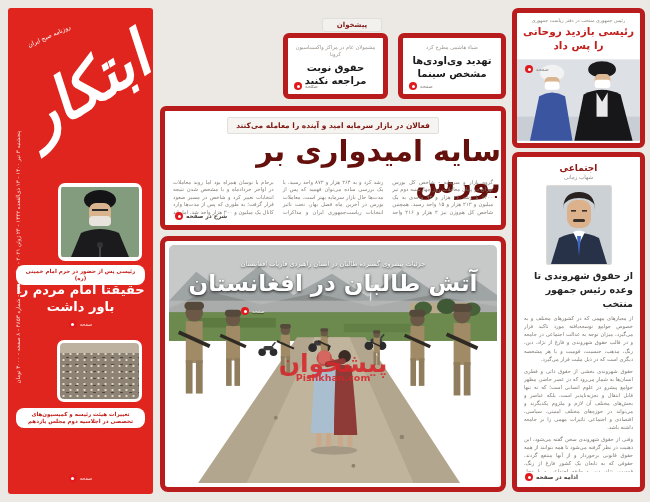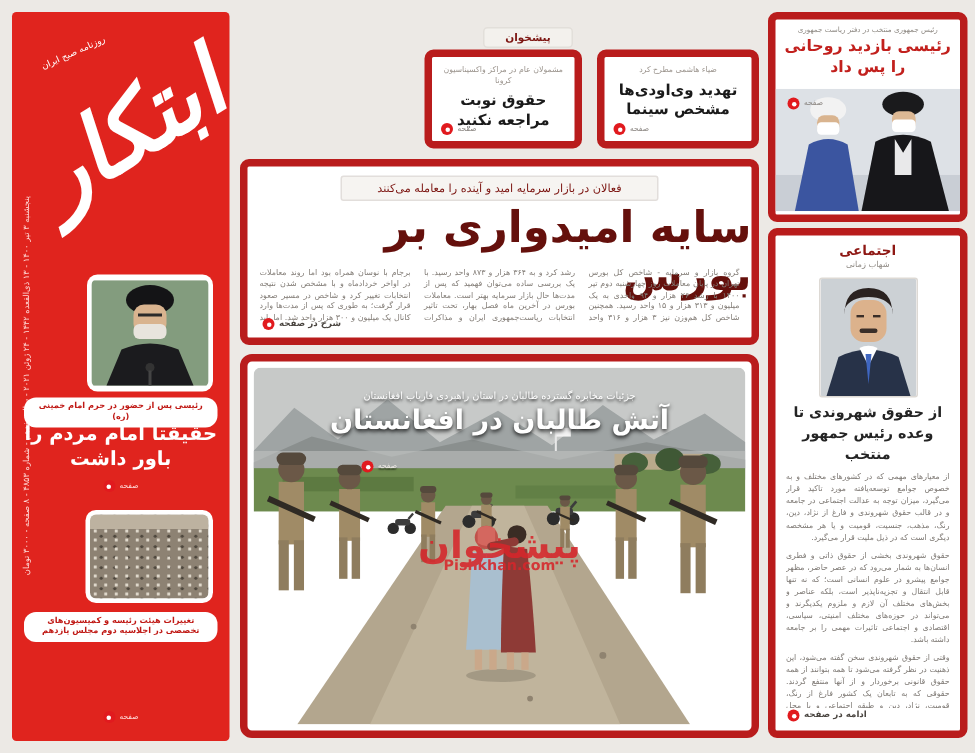--- a/index.html
+++ b/index.html
@@ -53,48 +53,48 @@
   .lead{left:512px;top:8px;width:133px;height:140px;overflow:hidden;padding-top:5px;}
   .lead-kicker{font-size:4.8px;color:#8f8a84;text-align:center;}
   .lead-headline{font-size:10.5px;font-weight:bold;color:#c2201d;text-align:center;line-height:1.3;margin-top:2px;}
   .lead-photo{position:absolute;left:0;right:0;bottom:0;height:86px;}
   .lead-photo svg{width:100%;height:100%;display:block;}
   .lead-note{position:absolute;left:8px;top:52px;}
 
   
   .bourse{left:160px;top:106px;width:346px;height:124px;}
   .bourse-kicker{width:212px;margin:6px auto 0;background:#f6f4f1;border:1px solid #e2dedb;
-                 border-radius:2px;color:#7c1511;font-size:7.5px;font-weight:normal;text-align:center;
+                 border-radius:2px;color:#7c1511;font-size:7.5px;font-weight:bold;text-align:center;
                  padding:3px 6px;box-sizing:border-box;}
   .bourse-headline{text-align:right;font-size:29px;font-weight:bold;color:#65100c;margin-top:2px;line-height:1.1;}
   .bourse-body{position:absolute;left:8px;right:8px;top:68px;height:44px;overflow:hidden;
                column-count:3;column-gap:9px;font-size:5.3px;color:#837d77;line-height:1.4;text-align:justify;}
   .bourse-note{position:absolute;left:10px;bottom:5px;font-weight:bold;color:#4a4540;font-size:5.8px;}
 
   
   .afghan{left:160px;top:236px;width:346px;height:256px;border-radius:8px;padding:4px;}
   .afghan-inner{position:relative;width:100%;height:100%;border-radius:5px;overflow:hidden;}
   .afghan-inner svg{width:100%;height:100%;display:block;}
   .af-kicker{position:absolute;top:15px;left:0;right:0;text-align:center;color:#fff;font-size:6.5px;
              text-shadow:0 1px 2px rgba(0,0,0,.8);}
-  .af-headline{position:absolute;top:25px;left:0;right:0;text-align:center;color:#fff;font-size:18px;
+  .af-headline{position:absolute;top:25px;left:0;right:0;text-align:center;color:#fff;font-size:23px;
                font-weight:bold;text-shadow:0 1px 3px rgba(0,0,0,.85);}
   .af-note{position:absolute;top:62px;left:72px;}
   .af-note .lbl{color:#f2eee9;text-shadow:0 1px 1px rgba(0,0,0,.6);}
   .watermark{position:absolute;top:106px;left:0;right:0;text-align:center;color:#d6262b;opacity:.88;}
   .watermark .fa{font-size:25px;font-weight:bold;line-height:1;}
   .watermark .en{font-size:9.5px;font-weight:bold;margin-top:-4px;direction:ltr;}
 
   
   .editorial{left:512px;top:152px;width:133px;height:340px;padding:6px 7px;overflow:hidden;}
   .ed-label{text-align:center;font-size:9px;font-weight:bold;color:#8e1713;}
   .ed-author{text-align:center;font-size:5.5px;color:#8f8a84;margin-top:1px;}
   .ed-photo{width:64px;height:78px;margin:5px auto 4px;border:1px solid #ddd9d4;border-radius:2px;overflow:hidden;}
   .ed-photo svg{width:100%;height:100%;display:block;}
-  .ed-title{text-align:center;font-size:9.5px;font-weight:bold;color:#242424;line-height:1.45;margin:2px 0 4px;}
+  .ed-title{font-size:9.5px;font-weight:bold;color:#242424;line-height:1.45;margin:2px 0 4px;}
   .ed-body{height:158px;overflow:hidden;font-size:5.2px;color:#7d7873;line-height:1.55;text-align:justify;}
   .ed-body p{margin:0 0 4px;}
   .ed-note{position:absolute;left:8px;bottom:6px;font-weight:bold;color:#4a4540;font-size:5.8px;}
 </style>
 </head>
 <body>
 
 <div class="page">
 
   <aside class="masthead">
@@ -242,21 +242,21 @@
         <path d="M154 112 Q160 108 166 112 L166 122 Q160 126 154 122 Z" fill="#d4675f"></path>
         <rect x="152" y="196" width="5" height="14" fill="#caa88a"></rect>
         <rect x="162" y="196" width="5" height="14" fill="#caa88a"></rect>
         <path d="M172 124 Q170 168 170 198 L194 198 Q192 164 188 126 Z" fill="#8e3a36"></path>
         <circle cx="181" cy="116" r="6.5" fill="#3a2c24"></circle>
         <rect x="174" y="198" width="5" height="12" fill="#caa88a"></rect>
         <rect x="184" y="198" width="5" height="12" fill="#caa88a"></rect>
         <rect x="160" y="122" width="22" height="6" rx="3" transform="rotate(-12 160 122)" fill="#8e3a36"></rect>
       </svg>
 
-      <div class="af-kicker">جزئیات مخابره گسترده طالبان در استان راهبردی فاریاب افغانستان</div>
+      <div class="af-kicker">جزئیات پیشروی گسترده طالبان در استان راهبردی فاریاب افغانستان</div>
       <div class="af-headline">آتش طالبان در افغانستان</div>
       <div class="note-row af-note">
         <span class="pgc"></span>
         <span class="lbl">صفحه</span>
       </div>
       <div class="watermark">
         <div class="fa">پیشخوان</div>
         <div class="en">Pishkhan.com</div>
       </div>
     </div>

